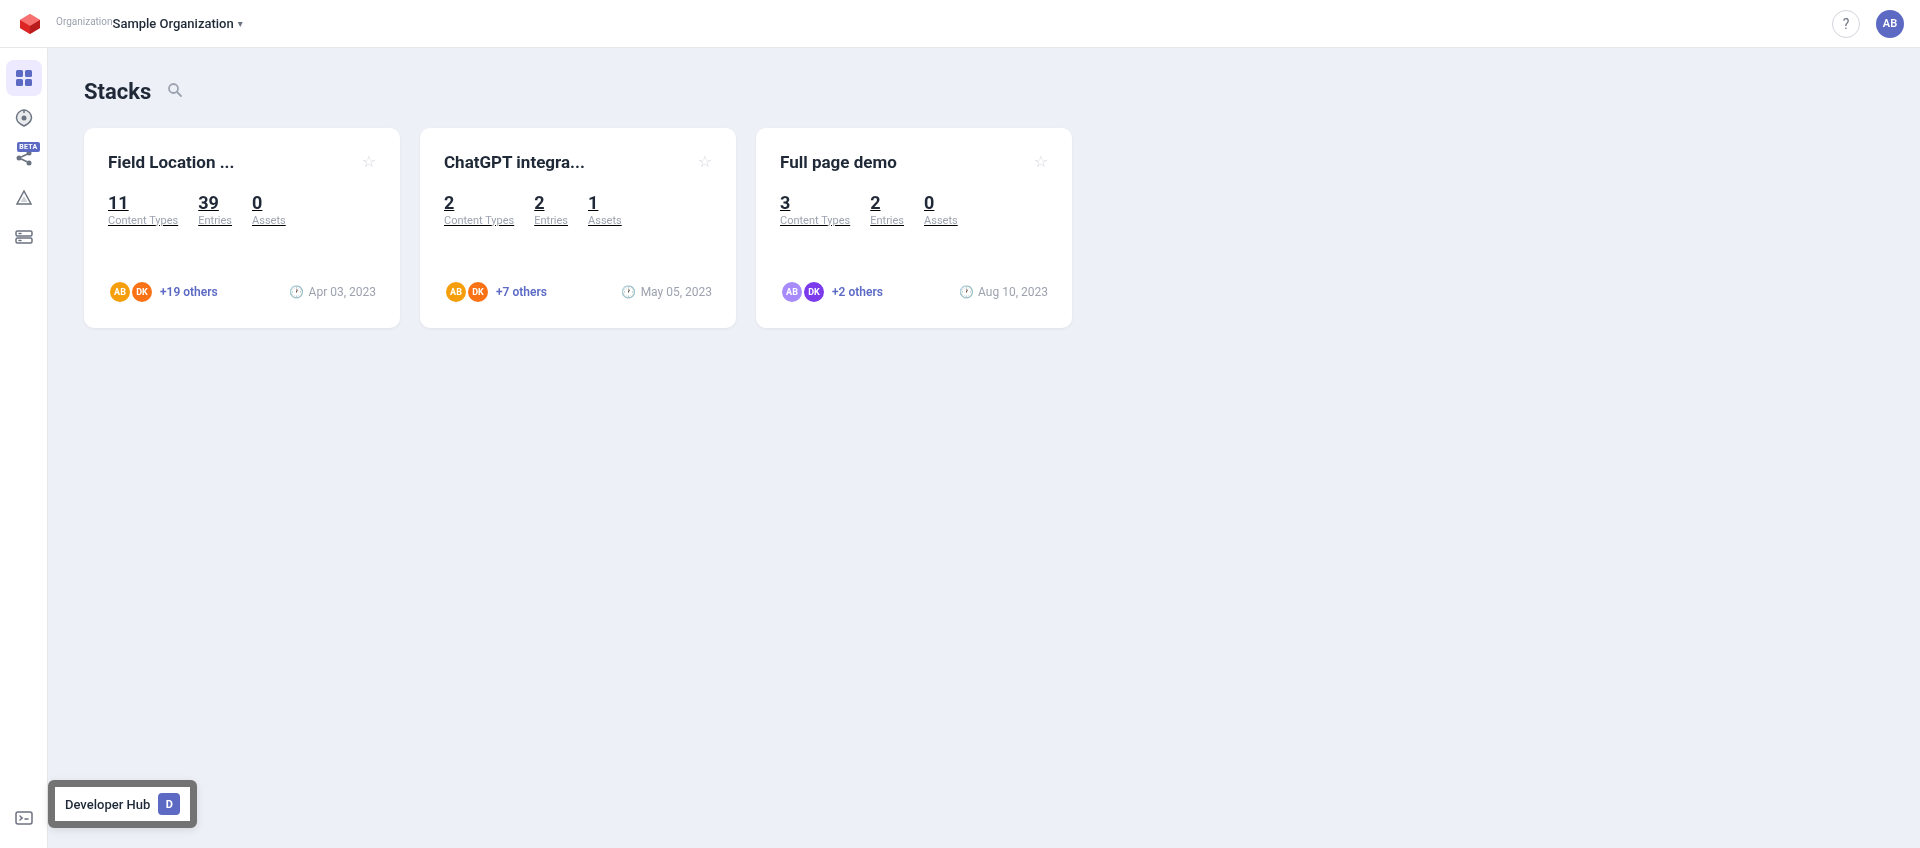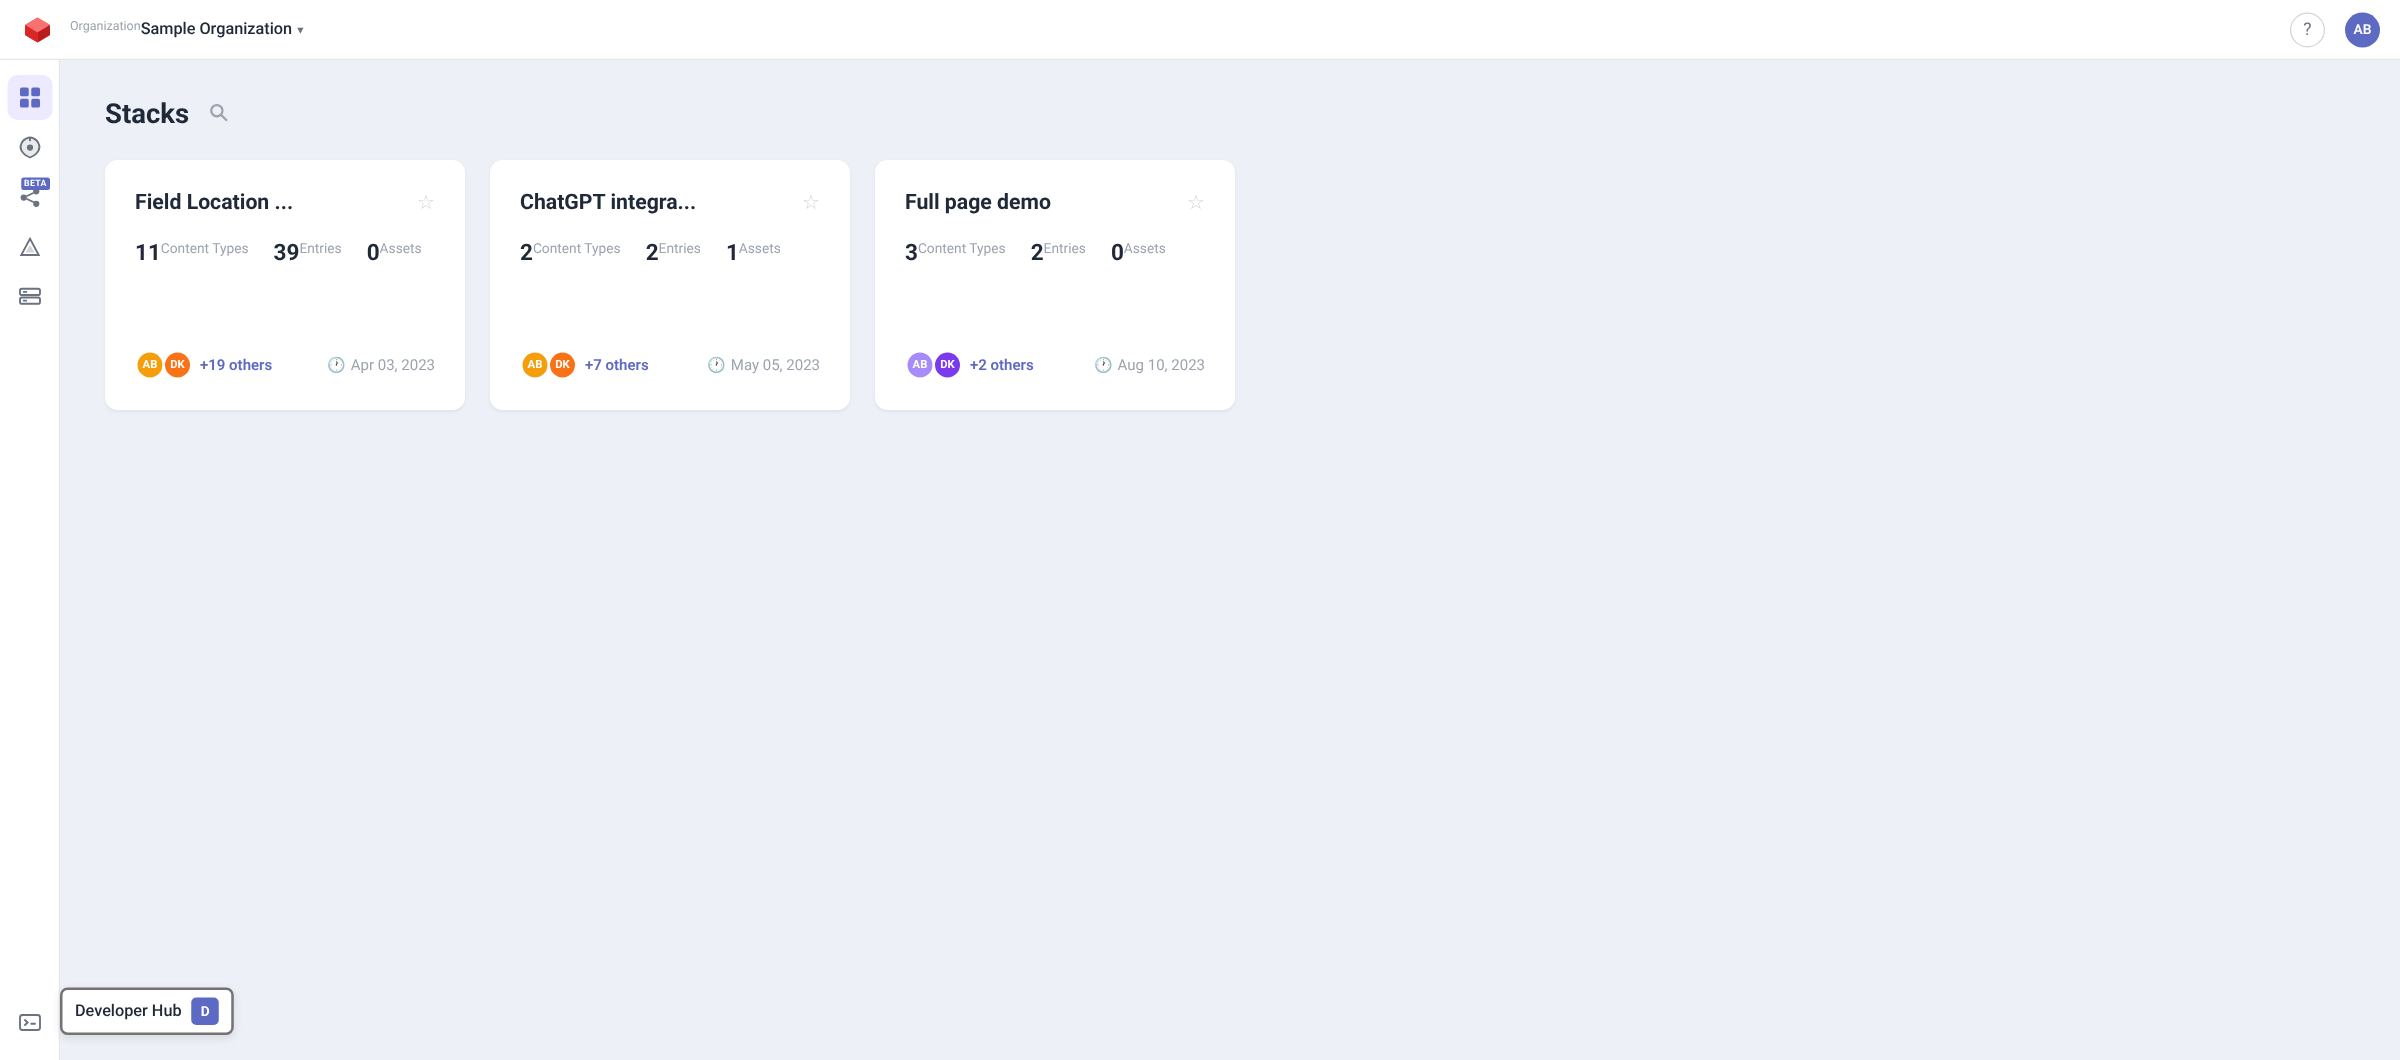--- a/index.html
+++ b/index.html
@@ -144,21 +144,21 @@
       align-items: center;
       gap: 4px;
     }
 
     
     .dev-hub-tooltip {
       position: absolute;
       bottom: 20px;
       left: 48px;
       background: #fff;
-      border: 2px solid #737373;
+      border: 7px solid #737373;
       border-radius: 6px;
       padding: 6px 10px;
       display: flex;
       align-items: center;
       gap: 8px;
       white-space: nowrap;
       font-size: 13px;
       color: #1f2937;
       font-weight: 500;
       box-shadow: 0 2px 8px rgba(0,0,0,0.1);
@@ -213,21 +213,21 @@
       display: flex;
       gap: 20px;
       flex-wrap: wrap;
     }
 
     
     .stack-card {
       background: #fff;
       border-radius: 10px;
       padding: 24px;
-      width: 288px;
+      width: 316px;
       min-height: 200px;
       display: flex;
       flex-direction: column;
       gap: 0;
       box-shadow: 0 1px 3px rgba(0,0,0,0.06);
       cursor: pointer;
       position: relative;
     }
     .card-header {
       display: flex;
@@ -245,21 +245,22 @@
       font-size: 16px;
       cursor: pointer;
     }
     .card-stats {
       display: flex;
       gap: 20px;
       margin-bottom: 20px;
     }
     .stat-item {
       display: flex;
-      flex-direction: row;
+      flex-direction: column;
+      text-decoration: underline;
     }
     .stat-number {
       font-size: 18px;
       font-weight: 700;
       color: #1f2937;
       line-height: 1.2;
     }
     .stat-label {
       font-size: 11px;
       color: #9ca3af;

